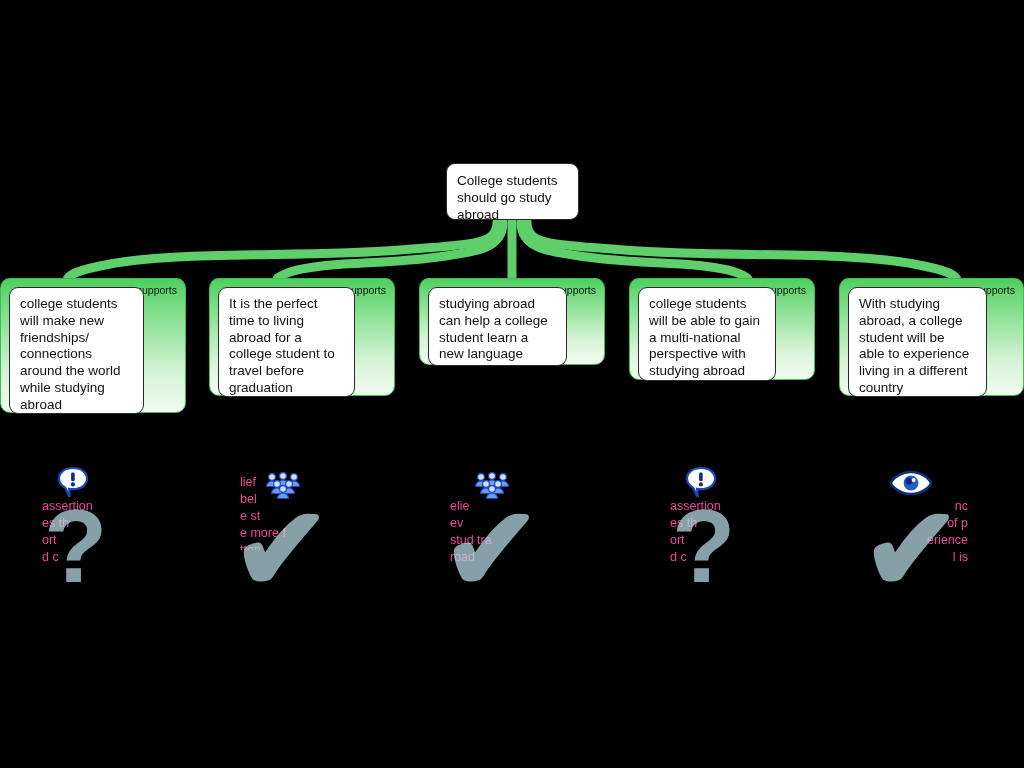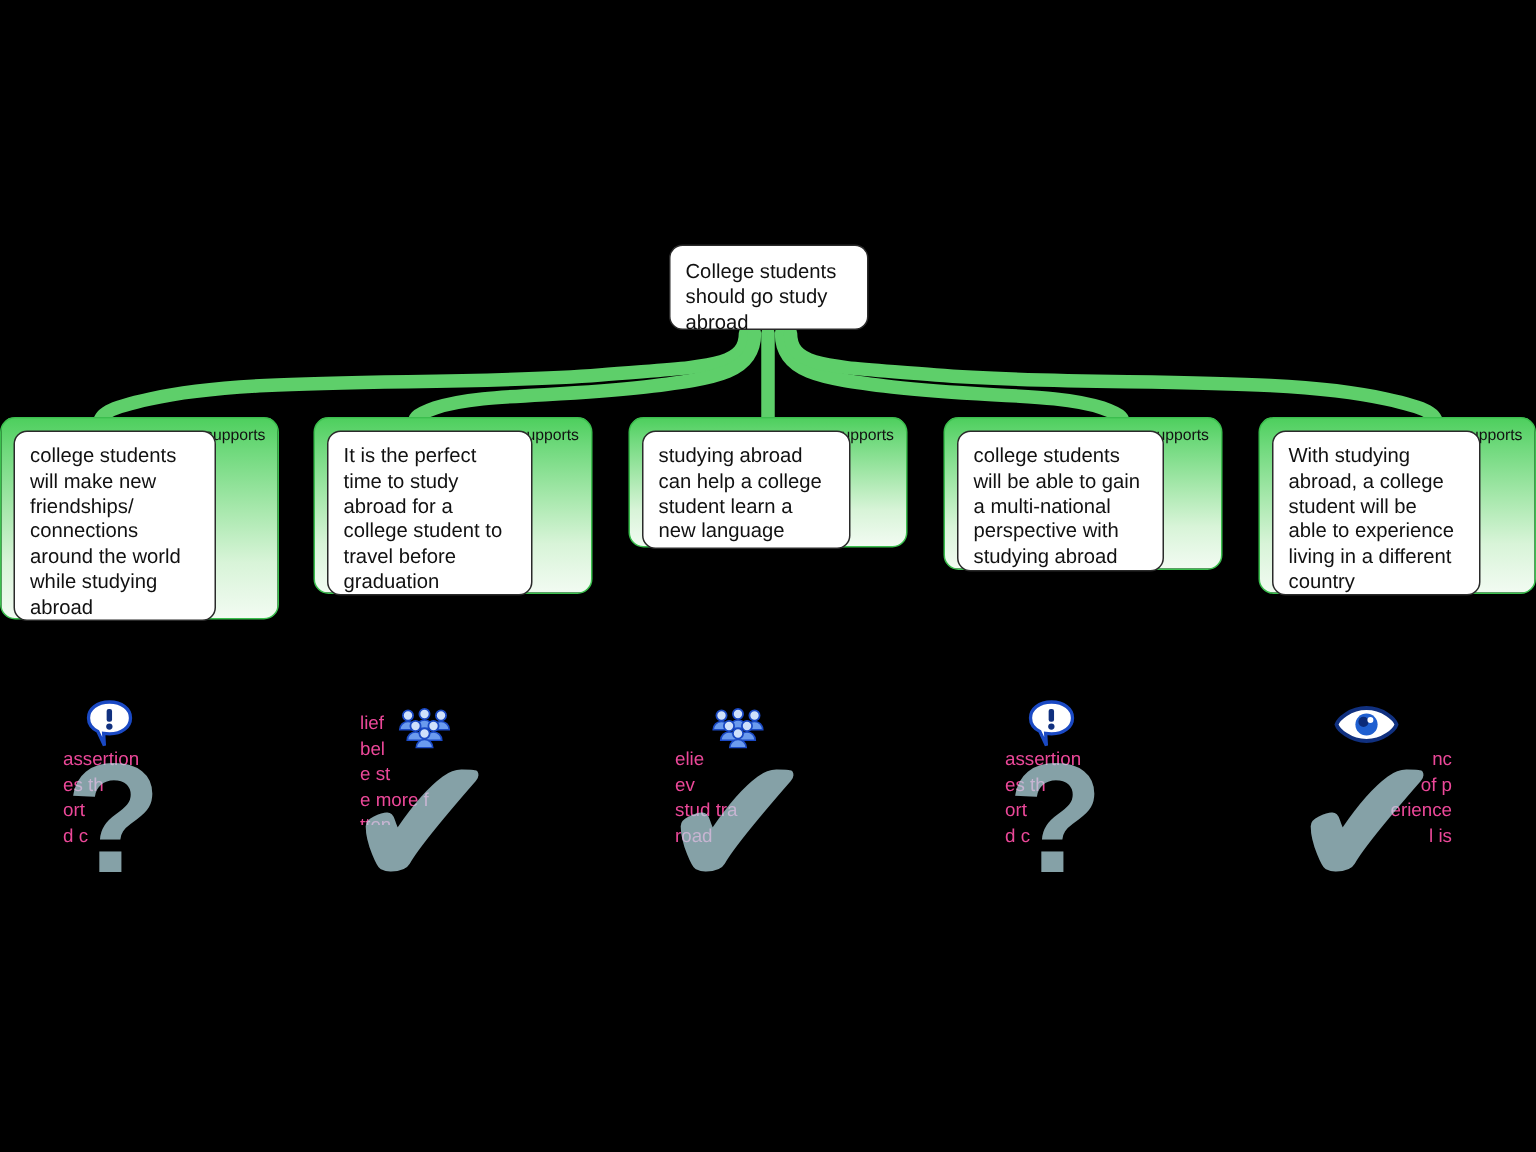--- a/index.html
+++ b/index.html
@@ -73,21 +73,21 @@
 connections
 around the world
 while studying
 abroad</div>
         </div>
       </div>
       <div class="card" style="left: 209px; top: 278px; width: 186px; height: 118px;">
         <div class="sup">supports</div>
         <div class="inner" style="width: 137px; height: 110px;">
           <div class="txt">It is the perfect
-time to study
+time to living
 abroad for a
 college student to
 travel before
 graduation</div>
         </div>
       </div>
       <div class="card" style="left: 419px; top: 278px; width: 186px; height: 87px;">
         <div class="sup">supports</div>
         <div class="inner" style="width: 139px; height: 79px;">
           <div class="txt">studying abroad

